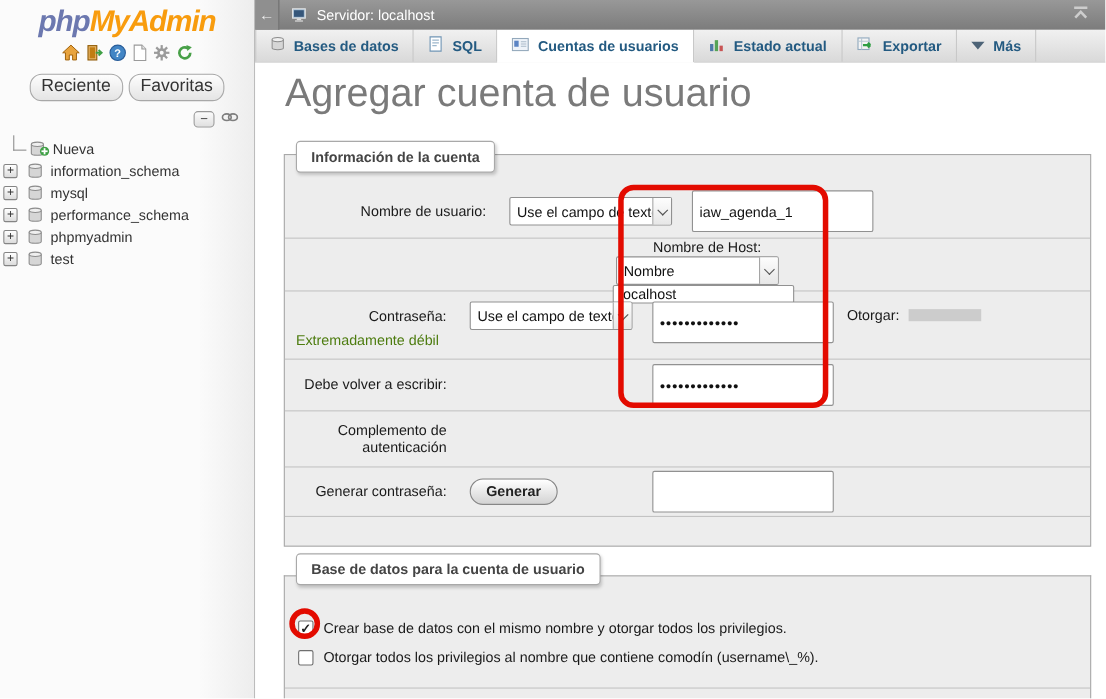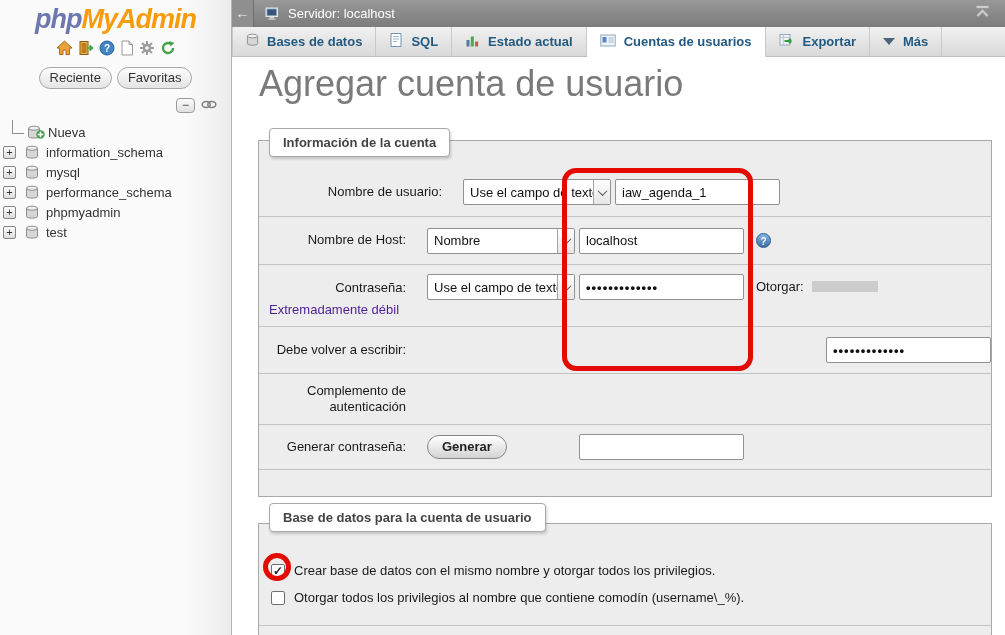--- a/index.html
+++ b/index.html
@@ -15,21 +15,21 @@
     background:linear-gradient(to right,#fbfbfb 78%,#ededed 100%);
     border-right:1px solid #b5b5b5;
   }
   .logo { text-align:center; padding-top:4px; font-size:27px; font-weight:bold; font-style:italic; letter-spacing:-1px; cursor:pointer;}
   .logo .lp1 { color:#6c78af; }
   .logo .lp2 { color:#f89c0e; }
   .navicons { display:flex; justify-content:center; align-items:center; gap:5px; margin-top:4px; height:18px; }
   .navicons a { display:inline-flex; cursor:pointer; }
   .quickbtns { display:flex; justify-content:center; gap:5px; margin-top:10px; }
   .pill {
-    font-size:13px; color:#333; padding:2px 10px 3px;
+    font-size:16px; color:#333; padding:2px 10px 3px;
     border:1px solid #a8a8a8; border-radius:11px;
     background:linear-gradient(#fdfdfd,#e4e4e4); cursor:pointer;
   }
   .collapser-row { display:flex; justify-content:flex-end; align-items:center; gap:6px; margin:7px 14px 0 0; }
   .minusbtn {
     width:19px; height:15px; border:1px solid #9a9a9a; border-radius:4px;
     background:linear-gradient(#fcfcfc,#e0e0e0); font-size:12px; line-height:12px;
     text-align:center; color:#444; cursor:pointer;
   }
   .tree { list-style:none; margin-top:8px; font-size:13px; color:#333; }
@@ -78,41 +78,41 @@
   #fs-database { top:466px; height:130px; border-bottom:none; }
   .legendbox {
     position:absolute; left:10px; background:#fff; border:1px solid #a9a9a9; border-radius:4px;
     padding:6px 13px; font-size:13px; font-weight:bold; color:#444;
     box-shadow:1px 2px 3px rgba(0,0,0,0.18); white-space:nowrap;
   }
   #fs-account .legendbox { top:-13px; }
   #fs-database .legendbox { top:-21px; }
   .fbody { padding-top:27px; }
   .frow { display:flex; align-items:center; padding-left:10px; border-bottom:1px solid #c3c3c3; position:relative; }
-  .r1 { height:49px;padding-left:46px; } .r2 { height:48px; }
+  .r1 { height:49px;padding-left:46px; } .r2 { height:48px;flex-direction:column; }
   .r3 { height:62px; align-items:flex-start; padding-top:9px; }
-  .r4 { height:47px;justify-content:space-between; } .r5 { height:51px; } .r6 { height:45px; }
+  .r4 { height:47px; } .r5 { height:51px; } .r6 { height:45px; }
   .flabel { width:150px; text-align:right; padding-right:13px; font-size:13px; color:#1a1a1a; line-height:1.25; flex:0 0 auto; }
   .selcol { width:156px; flex:0 0 auto; display:flex; }
   .pma-select {
     height:26px; background:#fff; border:1px solid #919191; border-radius:2px;
     display:flex; align-items:center; margin-left:8px; cursor:pointer;
   }
   .w148 { width:148px; } .w205 { width:205px; }
   .sel-text { flex:1; padding:0 6px; font-size:13px; color:#111; overflow:hidden; white-space:nowrap; }
   .sel-arrow { width:17px; height:100%; border-left:1px solid #a5a5a5; background:linear-gradient(#fdfdfd,#e7e7e7);
     display:flex; align-items:center; justify-content:center; }
   .sel-arrow::after { content:""; width:6px; height:6px; border-right:1.6px solid #555; border-bottom:1.6px solid #555;
     transform:rotate(45deg) translate(-1px,-1px); }
   .tinput {
-    width:165px; height:26px; border:1px solid #919191; border-radius:2px;
-    padding:0 6px; font-size:13px; font-family:"Liberation Sans",sans-serif; color:#111; margin-left:4px; background:#fff;
+    width:165px; height:38px; border:1px solid #919191; border-radius:2px;
+    padding:0 6px; font-size:13px; font-family:"Liberation Sans",sans-serif; color:#111; margin-left:18px; background:#fff;
   }
   .pwd { font-size:13px; font-weight:bold; letter-spacing:1px; }
-  .substrength { position:absolute; left:10px; bottom:9px; font-size:13px; color:#4c1d95; }
+  .substrength { position:absolute; left:10px; bottom:9px; font-size:13px; color:#4d7c0f; }
   .strength-wrap { display:flex; align-items:center; margin-left:12px; font-size:13px; color:#1a1a1a; margin-top:5px; }
   .meter { width:66px; height:11px; background:#ccc; margin-left:8px; }
   .help-icon {
     width:15px; height:15px; border-radius:50%; margin-left:12px; flex:0 0 auto;
     background:linear-gradient(#85b7e4,#3a6ea5); color:#fff; font-size:10px; font-weight:bold;
     text-align:center; line-height:15px; cursor:pointer; border:1px solid #2d5a8a;
   }
   .genbtn {
     margin-left:8px; padding:3px 14px 4px; font-size:13px; font-weight:bold; color:#222;
     border:1px solid #868686; border-radius:12px; background:linear-gradient(#ffffff,#d3d3d3);
@@ -294,35 +294,35 @@
           </svg></span>
       <span>Bases de datos</span>
     </div>
     <div class="tab">
       <span><svg width="14" height="16" viewBox="0 0 14 16">
             <path d="M2 1.5 H12 V14.5 H2 Z" fill="#fff" stroke="#6f94b4"></path>
             <path d="M4 4.5 H10 M4 7 H10 M4 9.5 H8" stroke="#9db7cc" stroke-width="1"></path>
           </svg></span>
       <span>SQL</span>
     </div>
+    <div class="tab active">
+      <span><svg width="16" height="13" viewBox="0 0 16 13">
+            <rect x="0.8" y="1" width="14.4" height="11" fill="#eef3f9" stroke="#93a8bb"></rect>
+            <rect x="2.5" y="3" width="4" height="5.5" fill="#5b84c4"></rect>
+            <path d="M8.5 4 H13.5 M8.5 6 H13.5 M8.5 8 H13.5" stroke="#a9bac9" stroke-width="1"></path>
+          </svg></span>
+      <span>Cuentas de usuarios</span>
+    </div>
     <div class="tab">
       <span><svg width="15" height="15" viewBox="0 0 15 15">
             <rect x="1.5" y="7" width="3" height="6.5" fill="#4e79a8"></rect>
             <rect x="5.8" y="3.5" width="3" height="10" fill="#56a356"></rect>
             <rect x="10.1" y="8.5" width="3" height="5" fill="#c85454"></rect>
           </svg></span>
       <span>Estado actual</span>
-    </div>
-    <div class="tab active">
-      <span><svg width="16" height="13" viewBox="0 0 16 13">
-            <rect x="0.8" y="1" width="14.4" height="11" fill="#eef3f9" stroke="#93a8bb"></rect>
-            <rect x="2.5" y="3" width="4" height="5.5" fill="#5b84c4"></rect>
-            <path d="M8.5 4 H13.5 M8.5 6 H13.5 M8.5 8 H13.5" stroke="#a9bac9" stroke-width="1"></path>
-          </svg></span>
-      <span>Cuentas de usuarios</span>
     </div>
     <div class="tab">
       <span><svg width="16" height="14" viewBox="0 0 16 14">
             <rect x="1" y="1.5" width="10" height="10.5" fill="#f4f4f4" stroke="#8fa8bd"></rect>
             <path d="M1 4.5 H11 M4.3 1.5 V12" stroke="#b7c7d4" stroke-width="1"></path>
             <path d="M5.5 8 H12.2 M12.2 8 L10 5.8 M12.2 8 L10 10.2" stroke="#2f9e44" stroke-width="2" fill="none"></path>
           </svg></span>
       <span>Exportar</span>
     </div>
     <div class="tab">

